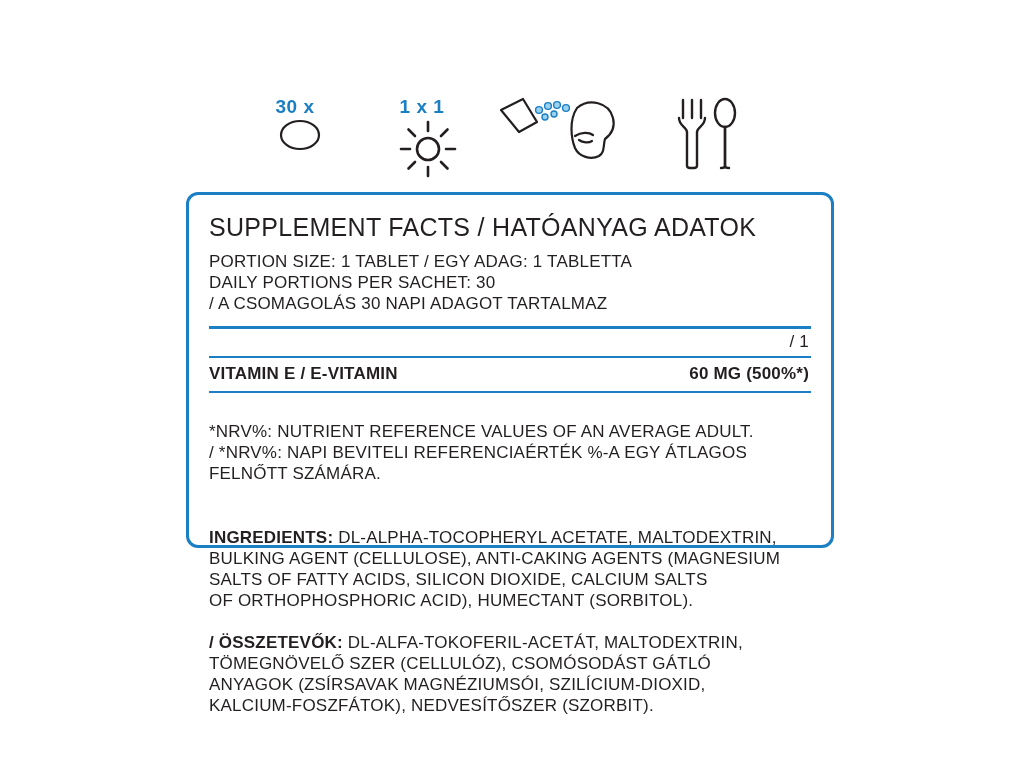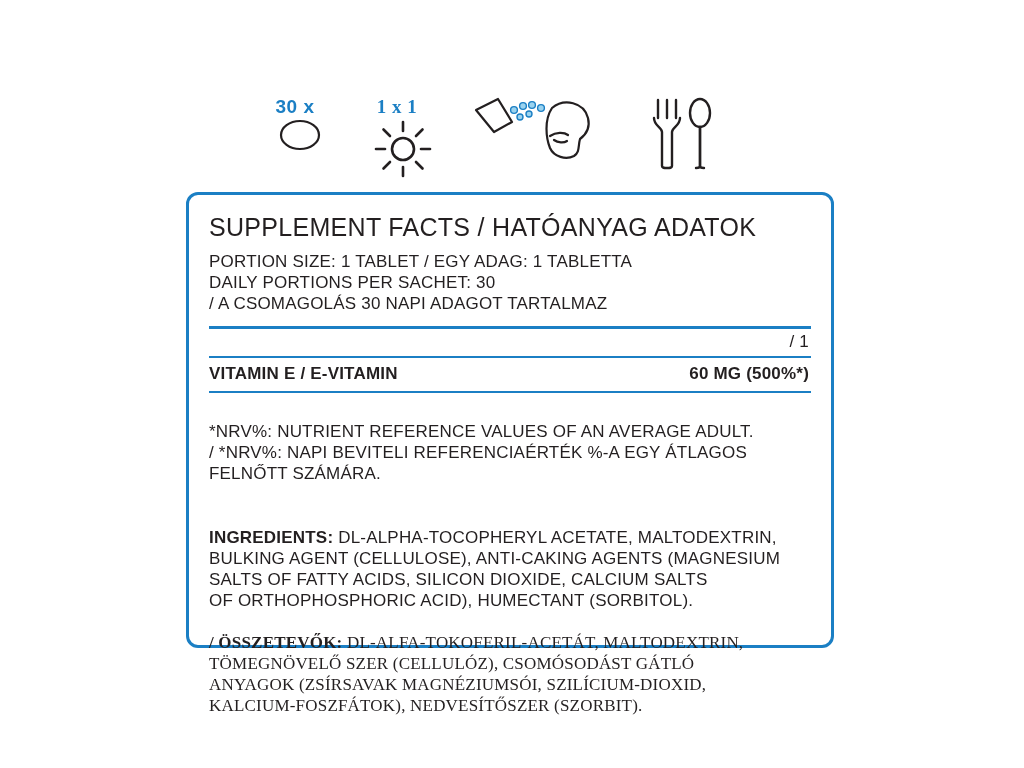--- a/index.html
+++ b/index.html
@@ -40,32 +40,32 @@
   }
   .icon-label {
     font-size: 19px;
     font-weight: bold;
     color: #1b7fc4;
     letter-spacing: 0.5px;
     white-space: nowrap;
   }
   .dose-group { margin-left: 82px; }
   .dose-group .pill { margin-left: 10px; }
-  .freq-group { margin-left: 38px; font-family: Liberation Serif, serif; }
+  .freq-group { margin-left: 63px; }
   .freq-group .sun { margin-left: 12px; }
   .mouth-group { margin-left: 34px; }
   .cutlery-group { margin-left: 52px; }
 
   
   .panel {
     position: absolute;
     left: 186px;
     top: 192px;
     width: 648px;
-    height: 456px;
+    height: 356px;
     border: 3px solid #1b7fc4;
     border-radius: 12px;
     box-sizing: border-box;
     padding: 18px 20px 10px 20px;
   }
 
   .panel-title {
     font-size: 25px;
     color: #231f20;
     letter-spacing: 0.3px;
@@ -123,21 +123,20 @@
     letter-spacing: 0.2px;
     margin-top: 22px;
     white-space: pre-line;
   }
   .ingredients-hu {
     font-size: 17px;
     line-height: 21px;
     letter-spacing: 0.2px;
     margin-top: 0;
     white-space: pre-line;
-    font-family: Liberation Serif, serif;
   }
   .lbl { font-weight: bold; }
 
   .inline-block { display: inline; }
 </style>
 </head>
 <body>
 
 <div class="page">
 

